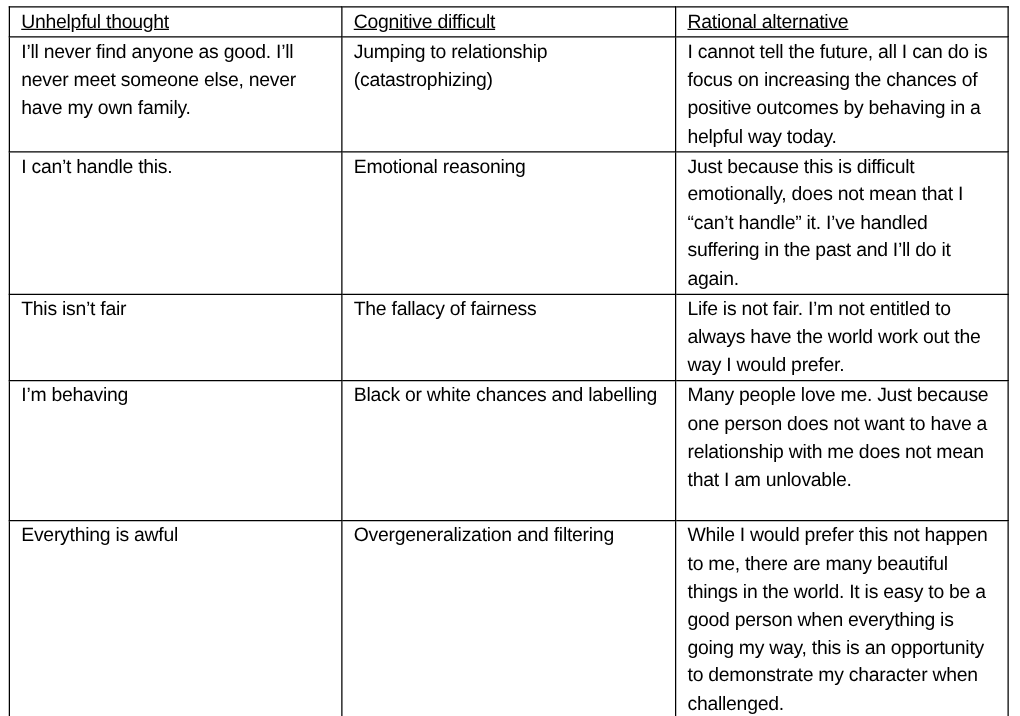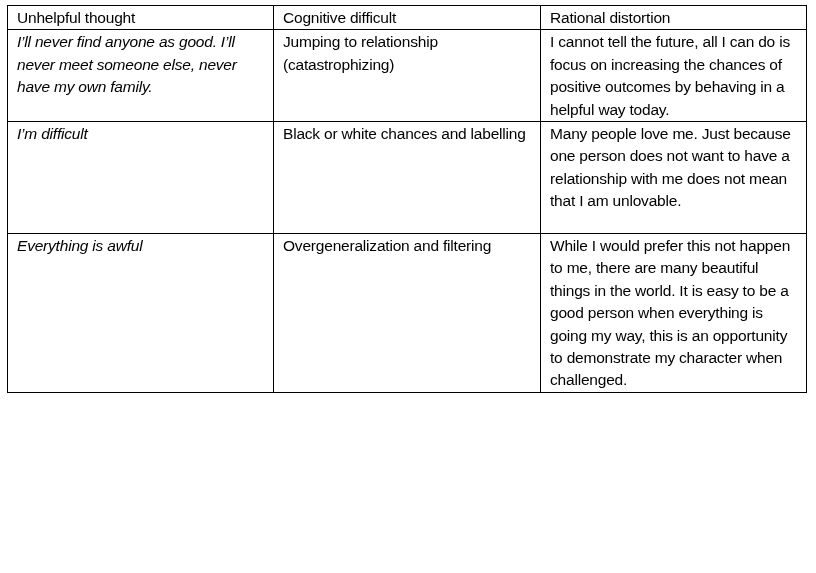--- a/index.html
+++ b/index.html
@@ -3,50 +3,60 @@
 <meta charset="utf-8">
 <style>
   html, body { margin: 0; padding: 0; background: #ffffff; }
   body { width: 816px; height: 573px; position: relative; overflow: hidden;
          font-family: "Liberation Sans", "DejaVu Sans", sans-serif; color: #000; }
   table { position: absolute; left: 7px; top: 5px; border-collapse: collapse;
           table-layout: fixed; width: 799px; }
   td { border: 1px solid #000; vertical-align: top; padding: 1px 8px 0 9px;
        font-size: 15.5px; line-height: 22.4px; letter-spacing: -0.2px; }
   col.c1 { width: 266px; } col.c2 { width: 267px; } col.c3 { width: 266px; }
-  tr.hdr td { height: 21px; }
+  tr.hdr td { height: 21px; text-decoration: underline; }
   tr.r1 td { height: 89px; }
   tr.r2 td { height: 110px; }
   tr.r3 td { height: 66px; }
   tr.r4 td { height: 110px; }
   tr.r5 td { height: 155px; }
-  .it { font-style: italic; }
+  .it { }
 </style>
 </head>
 <body>
 
 <table>
   <colgroup>
       <col class="c1">
       <col class="c2">
       <col class="c3">
     </colgroup>
   <tbody>
       <tr class="hdr">
     <td>Unhelpful thought</td>
     <td>Cognitive difficult</td>
-    <td>Rational distortion</td>
+    <td>Rational alternative</td>
   </tr>
   <tr class="r1">
     <td class="it">I’ll never find anyone as good. I’ll never meet someone else, never have my own family.</td>
     <td>Jumping to relationship (catastrophizing)</td>
     <td>I cannot tell the future, all I can do is focus on increasing the chances of positive outcomes by behaving in a helpful way today.</td>
   </tr>
+  <tr class="r2">
+    <td class="it">I can’t handle this.</td>
+    <td>Emotional reasoning</td>
+    <td>Just because this is difficult emotionally, does not mean that I “can’t handle” it. I’ve handled suffering in the past and I’ll do it again.</td>
+  </tr>
+  <tr class="r3">
+    <td class="it">This isn’t fair</td>
+    <td>The fallacy of fairness</td>
+    <td>Life is not fair. I’m not entitled to always have the world work out the way I would prefer.</td>
+  </tr>
   <tr class="r4">
-    <td class="it">I’m difficult</td>
+    <td class="it">I’m behaving</td>
     <td>Black or white chances and labelling</td>
     <td>Many people love me. Just because one person does not want to have a relationship with me does not mean that I am unlovable.</td>
   </tr>
   <tr class="r5">
     <td class="it">Everything is awful</td>
     <td>Overgeneralization and filtering</td>
     <td>While I would prefer this not happen to me, there are many beautiful things in the world. It is easy to be a good person when everything is going my way, this is an opportunity to demonstrate my character when challenged.</td>
   </tr>
 </tbody>
   </table>

